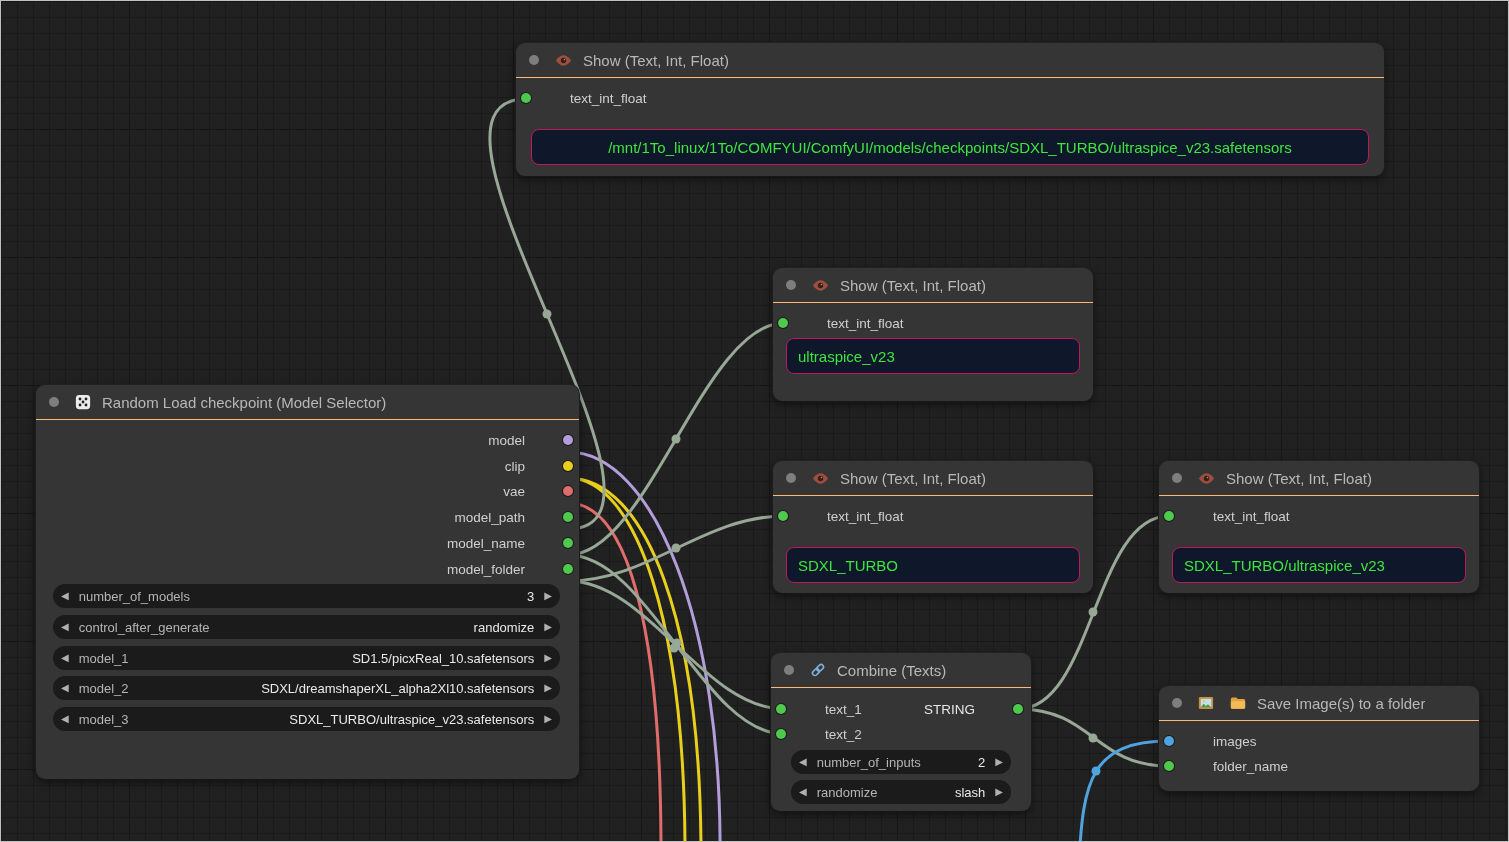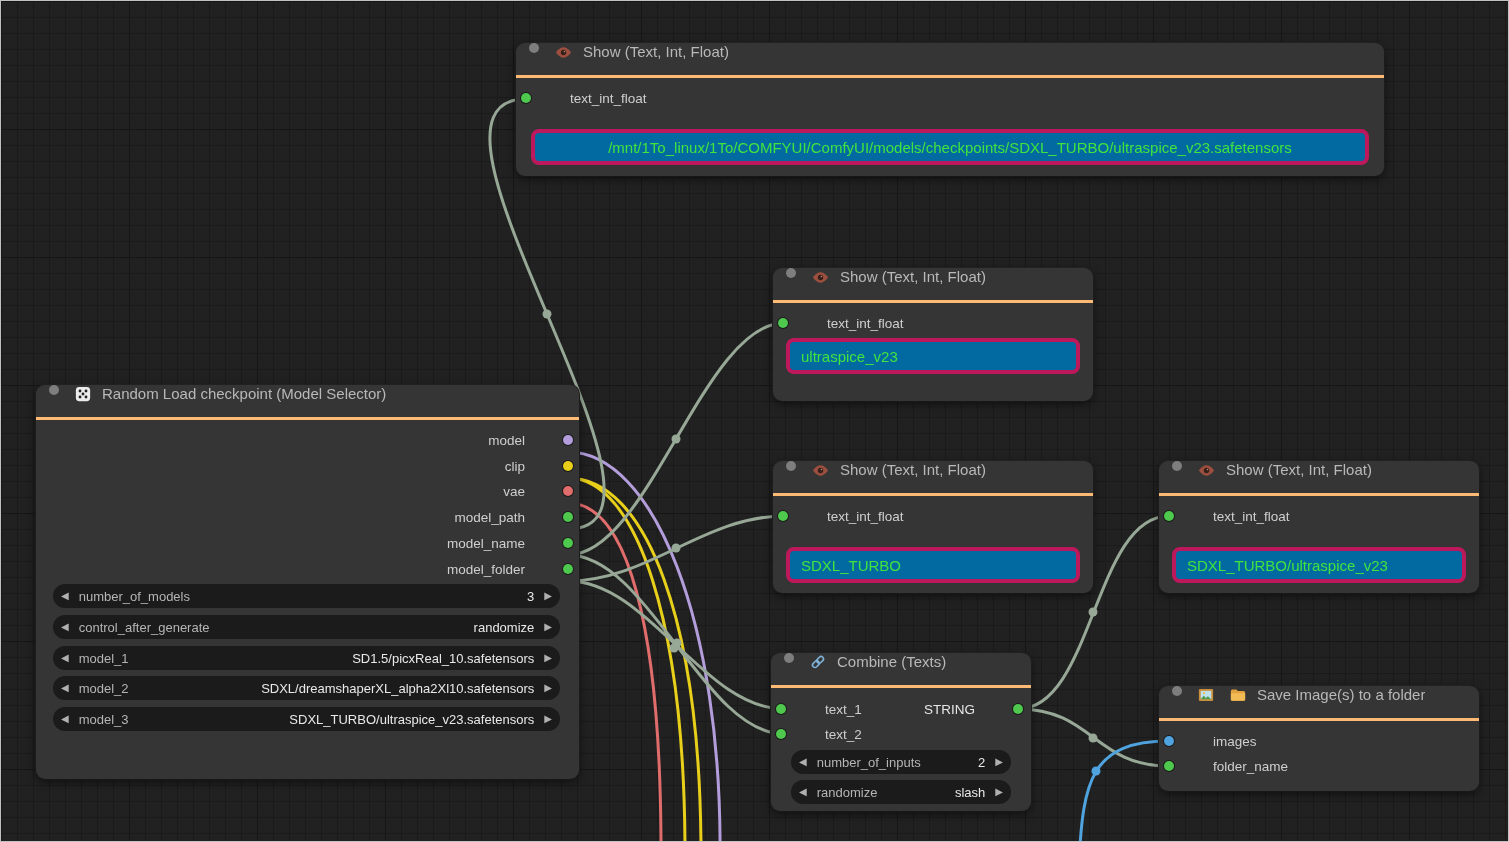--- a/index.html
+++ b/index.html
@@ -16,40 +16,40 @@
       linear-gradient(90deg,#1a1a1a 1px, transparent 1px);
     background-size:128px 128px,128px 128px,16px 16px,16px 16px;
   }
   svg.links{position:absolute;left:0;top:0;z-index:1;}
   svg.links path{fill:none;stroke-width:3;stroke-linecap:round;}
   .node{
     position:absolute;z-index:2;background:#353535;border-radius:9px;
     box-shadow:0 3px 10px rgba(0,0,0,.55), 0 0 0 1px #262626;
     color:#b8b8b8;
   }
-  .ntitle{display:flex;height:35px;padding:0 13px;
-    border-bottom:3px solid #fdba74;white-space:nowrap;}
+  .ntitle{display:flex;align-items:center;height:35px;padding:0 13px;
+    border-bottom:1px solid #fdba74;white-space:nowrap;}
   .cdot{width:10px;height:10px;border-radius:50%;background:#7e7e7e;margin-right:15px;flex:none;}
   .ticon{display:flex;margin-right:10px;flex:none;}
   .ticon.second{margin-left:4px;}
   .ttext{font-size:15px;color:#b8b8b8;overflow:hidden;}
   .iorow{position:absolute;left:0;right:0;height:24px;display:flex;align-items:center;
     font-size:13.5px;color:#cfcfcf;white-space:nowrap;gap:31px;}
   .inrow{padding-left:5px;}
   .inrow .pdot{margin-right:8px;}
   .outrow{justify-content:flex-end;padding-right:6px;}
   .outrow .pdot{margin-left:7px;}
   .outrow.wide{padding-right:8px;}
   .pdot{width:10px;height:10px;border-radius:50%;box-shadow:0 0 0 1px rgba(0,0,0,.5);flex:none;}
   .p-green{background:#4ec94e;}
   .p-blue{background:#4fa3df;}
   .p-purple{background:#b39ddb;}
   .p-yellow{background:#e8cf1a;}
   .p-red{background:#e06c6c;}
-  .valuebox{position:absolute;height:36px;background:#0369a1;border:4px solid #be185d;
+  .valuebox{position:absolute;height:36px;background:#0f172a;border:1px solid #be185d;
     border-radius:8px;display:flex;align-items:center;padding:0 11px;overflow:hidden;}
   .valuebox span{color:#3fe43f;font-size:15px;white-space:nowrap;}
   .valuebox.center{justify-content:center;}
   .widget{position:absolute;height:24px;background:#1b1b1b;border-radius:12px;
     display:flex;align-items:center;padding:0 8px;font-size:13px;white-space:nowrap;}
   .warr{color:#b0b0b0;font-size:10px;flex:none;line-height:1;}
   .wlabel{color:#b5b5b5;margin-left:10px;}
   .wspace{flex:1;}
   .wvalue{color:#e9e9e9;margin-right:10px;}
   .strlabel{color:#e6e6e6;}

